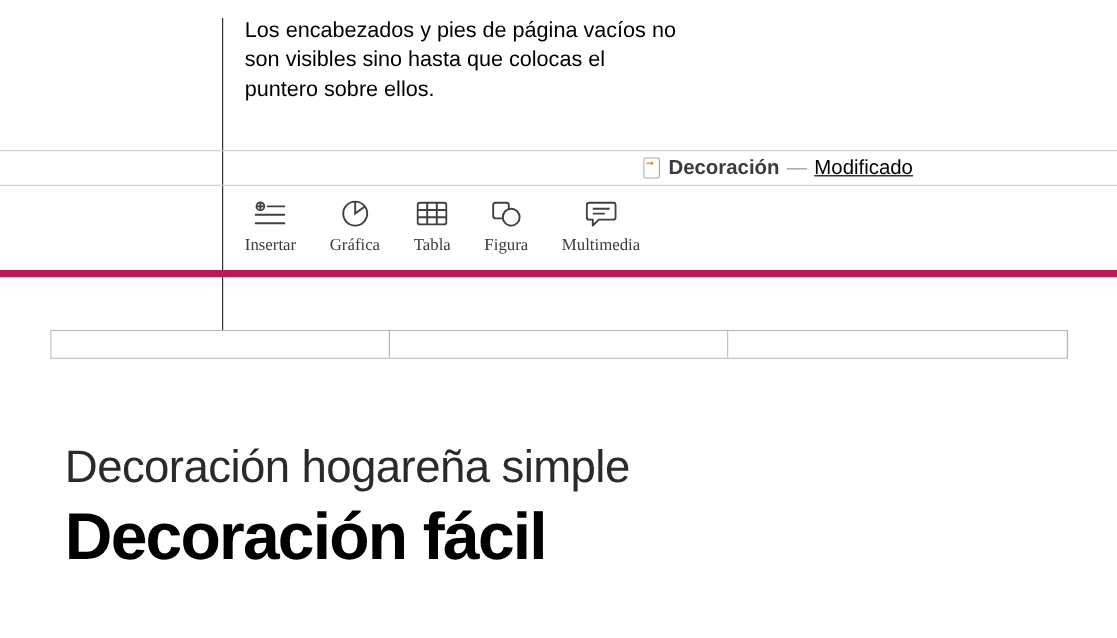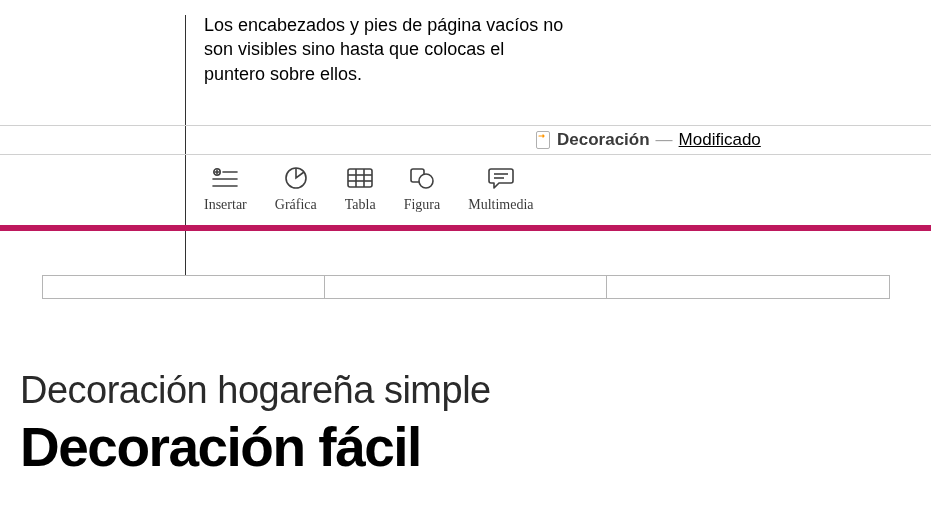--- a/index.html
+++ b/index.html
@@ -113,20 +113,21 @@
       flex: 1;
       height: 22px;
       border-right: 1px solid #b5b5b5;
       background: #ffffff;
     }
     .header-field:last-child {
       border-right: none;
     }
     .document-content {
       padding: 70px 0 0 20px;
+      margin-left: 34px;
     }
     .subtitle {
       font-size: 38px;
       font-weight: 500;
       color: #2a2a2a;
       letter-spacing: -0.5px;
     }
     .main-title {
       font-size: 55px;
       font-weight: 800;

